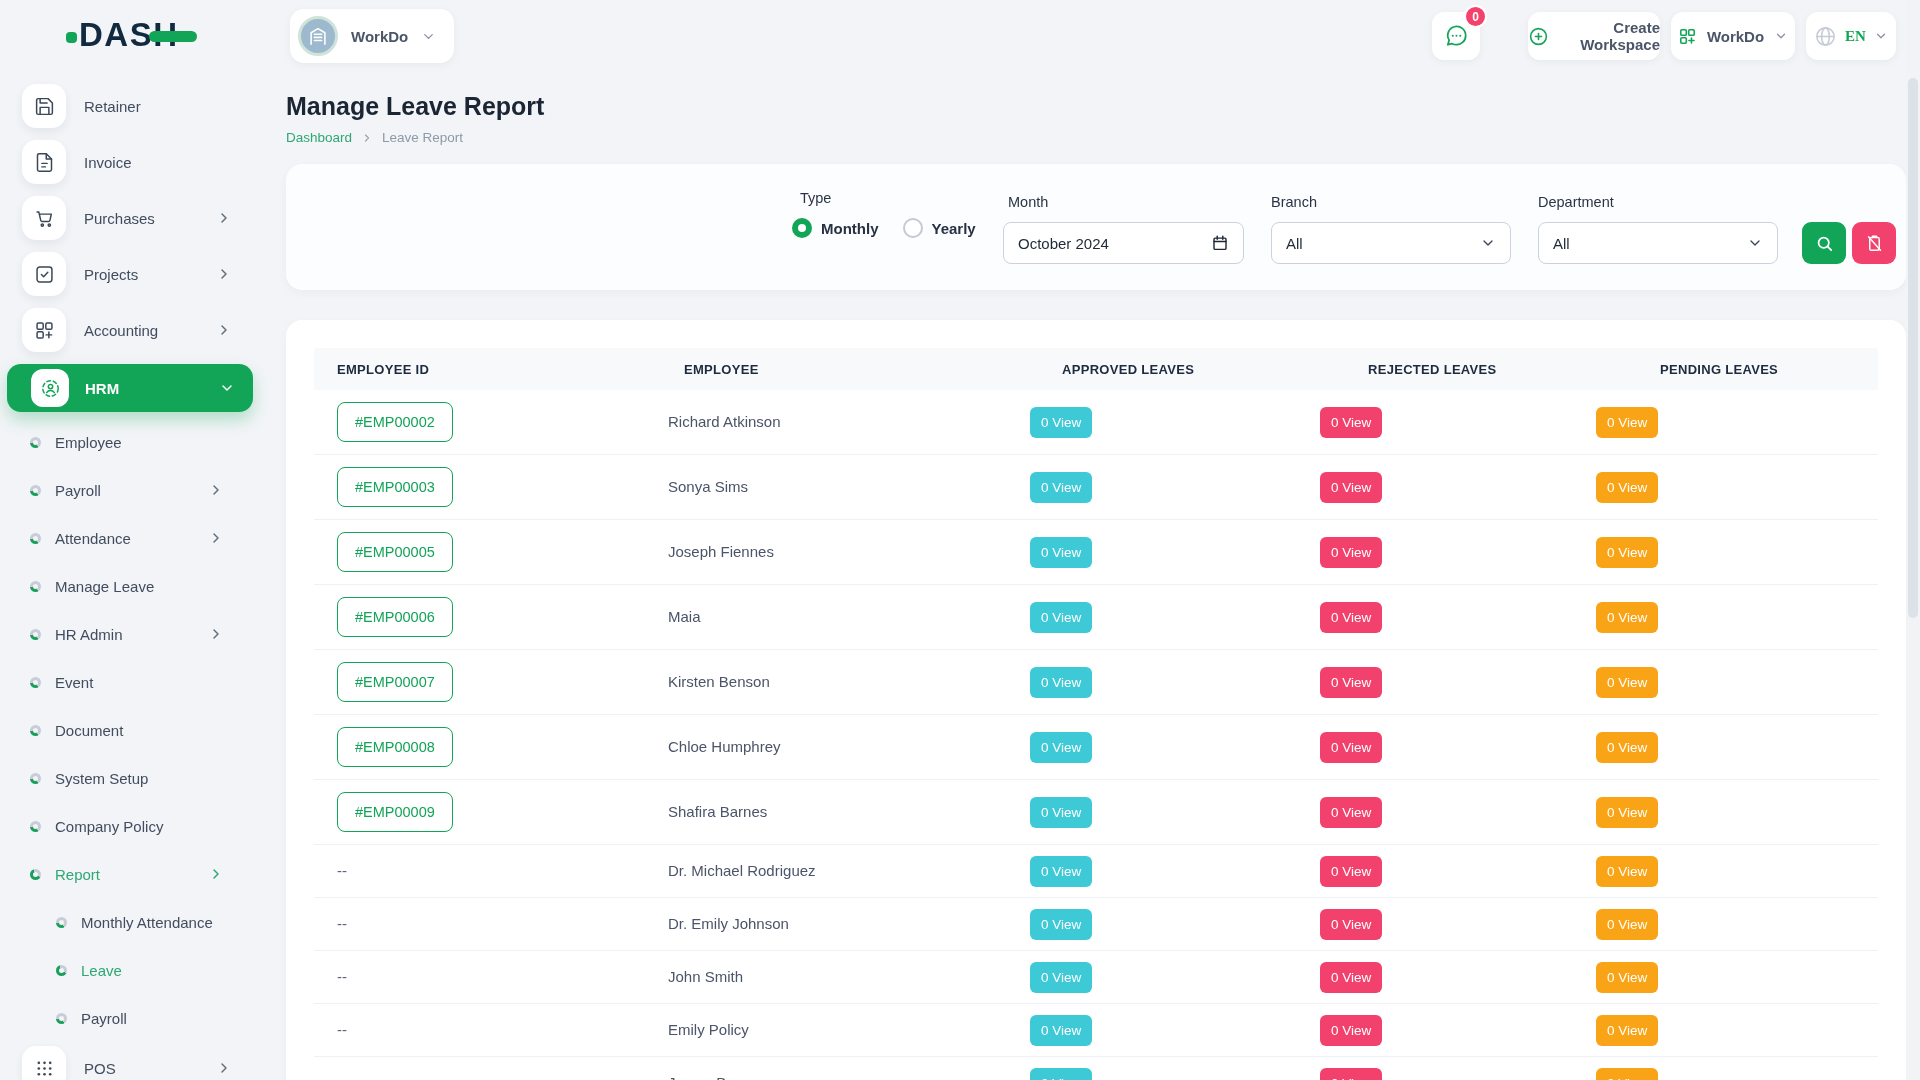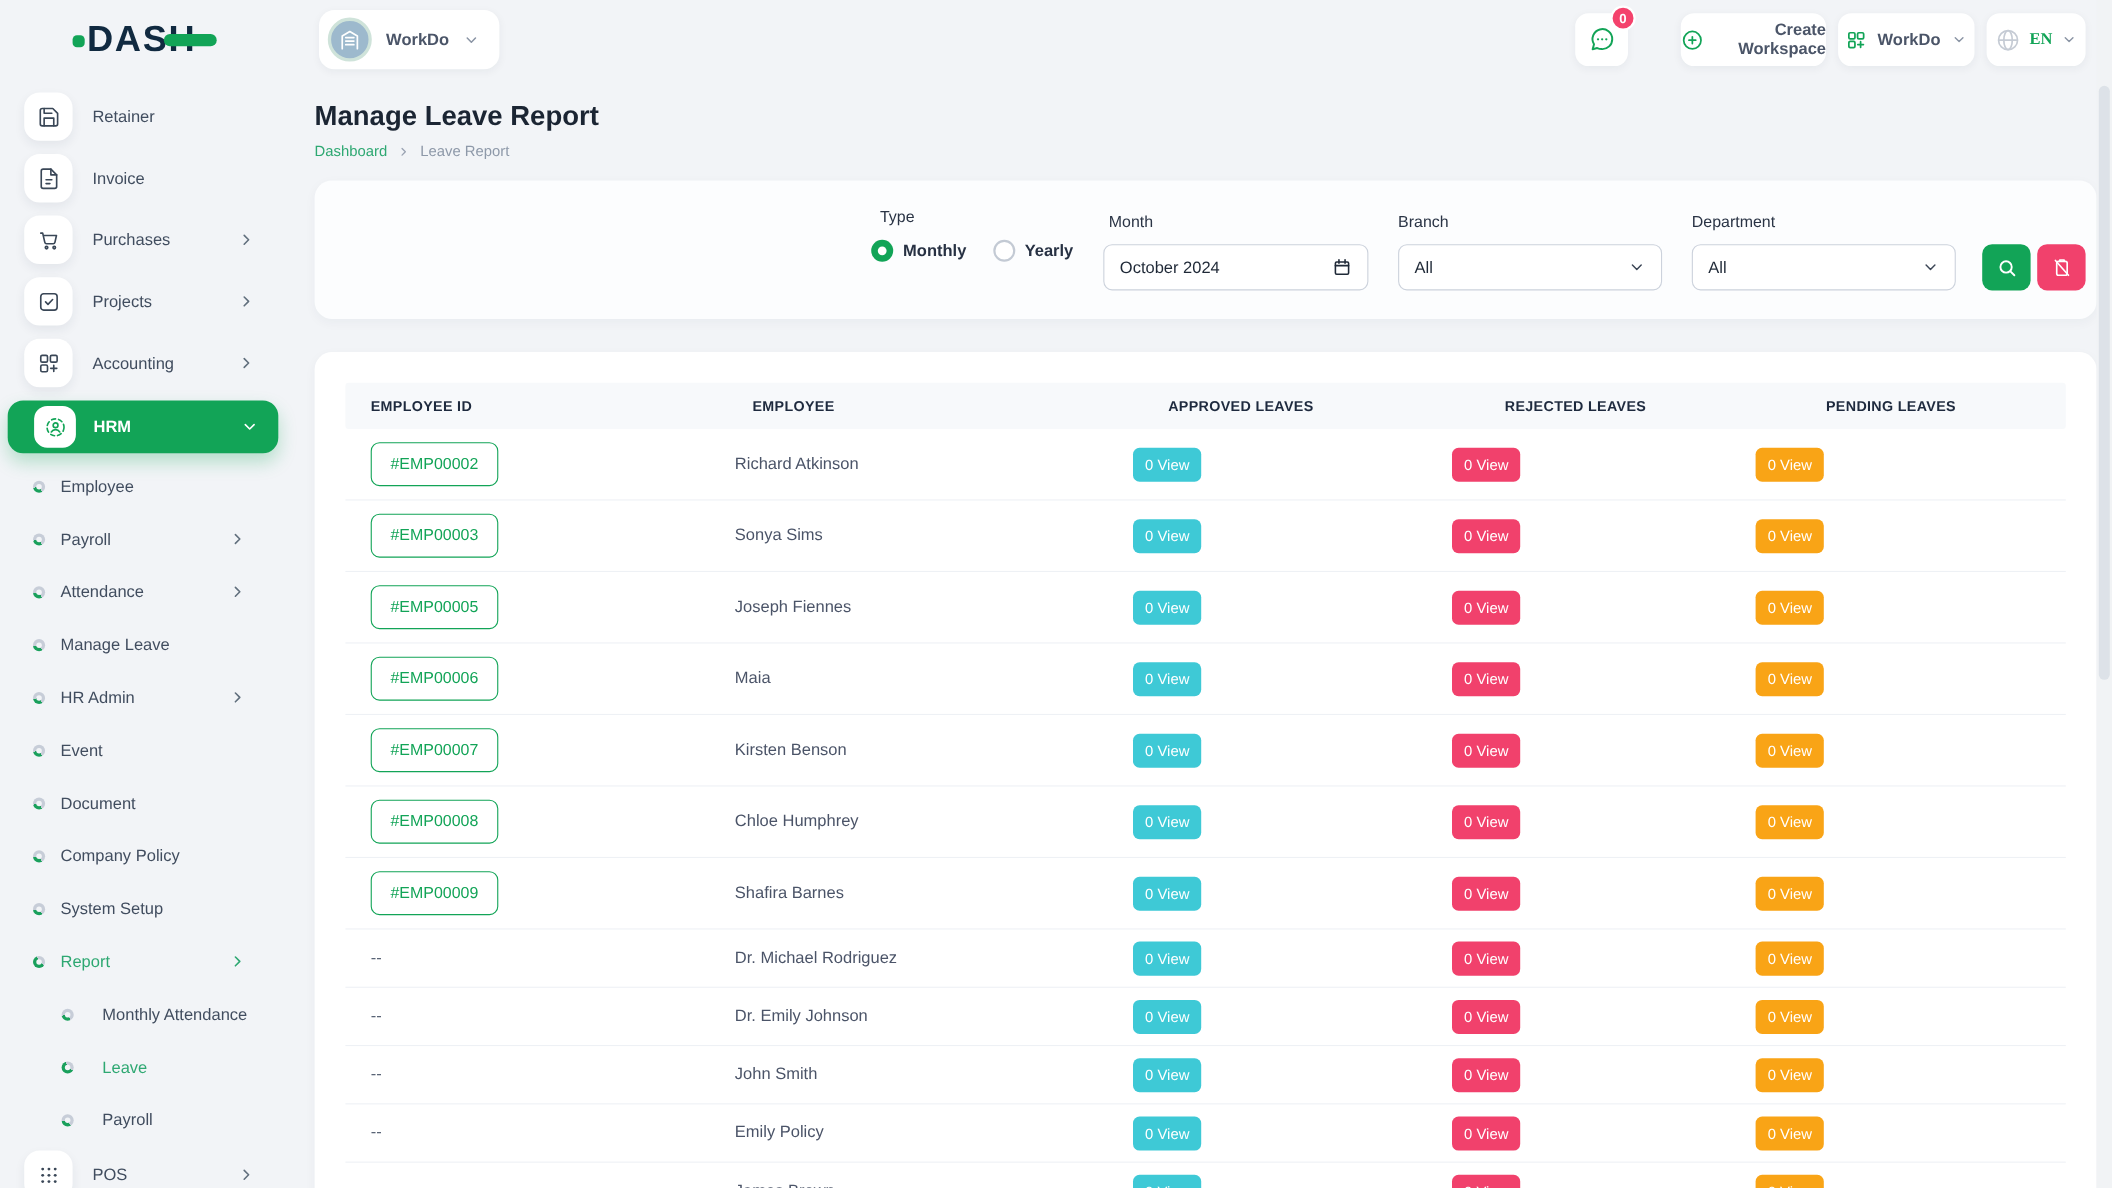--- a/index.html
+++ b/index.html
@@ -44,21 +44,21 @@
     display:flex; align-items:center; justify-content:center; color:#3a4757; flex:none; }
   .s-item .s-label { margin-left:18px; font-size:15px; font-weight:500; color:#414d5f; }
   .s-item .s-chev { margin-left:auto; margin-right:28px; color:#56master616f7d; color:#616f7d; display:flex; }
   .s-item.active { height:48px; margin:0 7px 10px; padding-left:24px; border-radius:14px;
     background:var(--accent-green); box-shadow:0 8px 16px rgba(18,164,87,.28); }
   .s-item.active .s-icon { width:38px; height:38px; border-radius:12px; box-shadow:none; color:var(--accent-green); }
   .s-item.active .s-label { color:#fff; font-weight:700; margin-left:16px; }
   .s-item.active .s-chev { color:#fff; margin-right:18px; }
 
   .s-sub { height:40px; margin-bottom:8px; display:flex; align-items:center; padding-left:30px; cursor:pointer; }
-  .s-sub.lvl2 { padding-left:56px;gap:12px; }
+  .s-sub.lvl2 { padding-left:56px; }
   .bullet { width:11px; height:11px; border-radius:50%; position:relative; flex:none;
     background:conic-gradient(from 150deg, #1aa express05c 0 110deg, #c7cdd8 110deg 360deg);
     background:conic-gradient(from 150deg, #1aa05c 0 110deg, #c7cdd8 110deg 360deg); }
   .bullet::after { content:""; position:absolute; inset:3px; border-radius:50%; background:#f2f4f7; }
   .s-sub .s-label { margin-left:14px; font-size:15px; color:#414d5f; }
   .s-sub .s-chev { margin-left:auto; margin-right:36px; color:#616f7d; display:flex; }
   .s-sub.hl .s-label, .s-sub.hl .s-chev { color:var(--link-green); }
   .s-sub.hl .bullet { background:conic-gradient(from 120deg, #1aa05c 0 220deg, #c7cdd8 220deg 360deg); }
 
   
@@ -322,25 +322,25 @@
     <div class="s-sub lvl1">
       <span class="bullet"></span>
       <span class="s-label">Event</span>
     </div>
     <div class="s-sub lvl1">
       <span class="bullet"></span>
       <span class="s-label">Document</span>
     </div>
     <div class="s-sub lvl1">
       <span class="bullet"></span>
+      <span class="s-label">System Setup</span>
+    </div>
+    <div class="s-sub lvl1">
+      <span class="bullet"></span>
       <span class="s-label">Company Policy</span>
-    </div>
-    <div class="s-sub lvl1">
-      <span class="bullet"></span>
-      <span class="s-label">System Setup</span>
     </div>
     <div class="s-sub lvl1 hl">
       <span class="bullet"></span>
       <span class="s-label">Report</span>
       <span class="s-chev">
         <svg width="16" height="16" viewBox="0 0 24 24" fill="none" stroke="currentColor" stroke-width="2.2" stroke-linecap="round" stroke-linejoin="round">
           <polyline points="9 6 15 12 9 18"></polyline>
         </svg>
       </span>
     </div>

